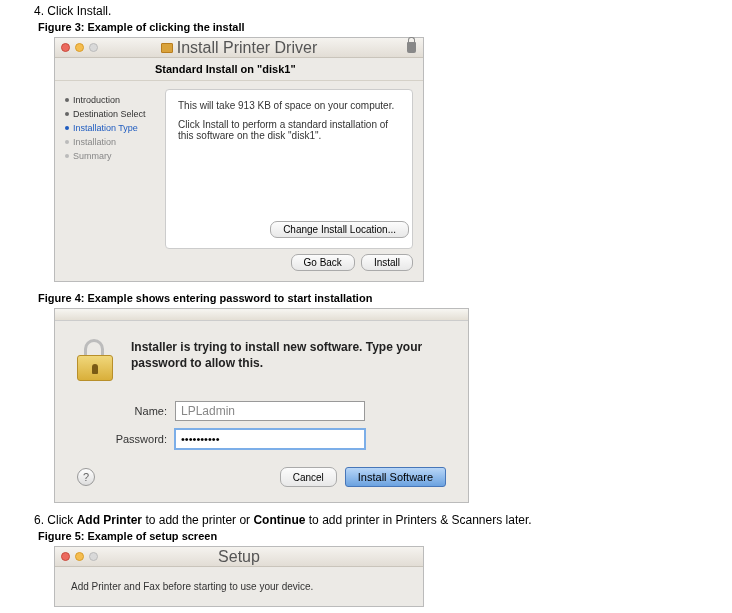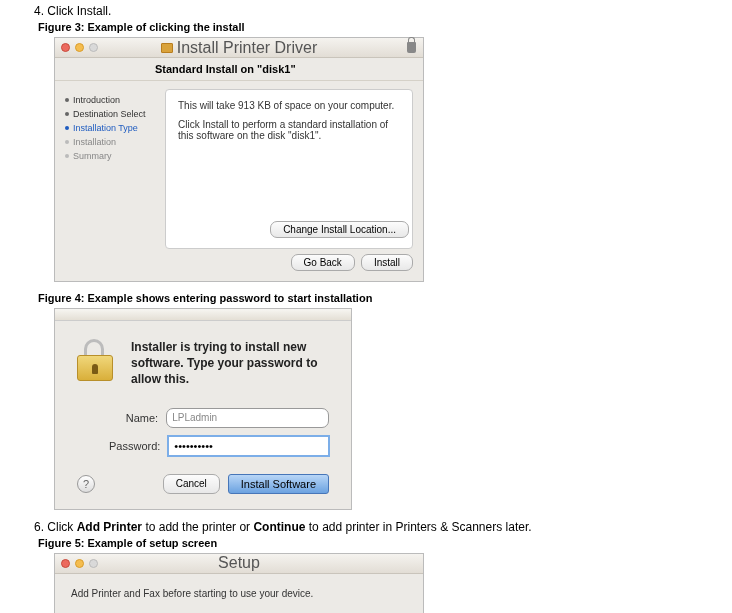--- a/index.html
+++ b/index.html
@@ -33,35 +33,35 @@
     .side-item.active::before{background:#1f5cc0;}
     .side-item.done{color:#333;}
     .side-item.done::before{background:#666;}
     .content-pane { flex:1; background:#fff; border:1px solid #ccc; border-radius:4px; padding:10px 12px; height:160px; font-size:10px; color:#333; }
     .content-pane p { margin-bottom:8px; }
     .btn-row { display:flex; justify-content:flex-end; gap:6px; padding:6px 10px 10px; }
     .mac-btn { font-size:10px; padding:2px 12px; background:linear-gradient(#fcfcfc,#e8e8e8); border:1px solid #aaa; border-radius:7px; cursor:pointer;}
     .change-loc { display:flex; justify-content:flex-end; padding-right:14px; margin-top:-36px; margin-bottom:10px; position:relative;}
     
     
-    .win2 { width: 298px; margin-left: 20px; background:#eceae6; border:1px solid #bbb; }
+    .win2 { width: 415px; margin-left: 20px; background:#eceae6; border:1px solid #bbb; }
     .tb2 { height:12px; background:linear-gradient(#f7f6f2,#e4dfd5); border-bottom:1px solid #ccc;}
     .pw-body { padding:18px 22px 15px; }
     .pw-top { display:flex; gap:14px; align-items:flex-start; margin-bottom:20px;}
     .lock-big { width:40px; height:42px; position:relative; flex:0 0 auto;}
     .lock-body { position:absolute; bottom:0; width:36px; height:26px; background:linear-gradient(#f0d77b,#d9af3a); border:1px solid #b88f2a; border-radius:3px;}
     .lock-body::after{content:"";position:absolute;left:14px;top:8px;width:6px;height:10px;background:#7a5a15;border-radius:3px 3px 1px 1px;}
     .lock-shackle { position:absolute; top:0; left:7px; width:20px; height:18px; border:3px solid #bcbcbc; border-bottom:none; border-radius:10px 10px 0 0;}
     .pw-msg { font-size:12px; font-weight:bold; color:#222; line-height:1.35;}
     .pw-form { margin-left:32px; }
     .pw-row { display:flex; align-items:center; margin-bottom:8px; }
     .pw-label { width:66px; text-align:right; font-size:11px; color:#333; padding-right:8px;}
     .pw-input { width:190px; height:20px; font-size:11px; padding:0 5px; border:1px solid #999; background:#fff;}
     .pw-input.active { outline:2px solid #7caee8; outline-offset:-1px;}
-    .pw-input.name { color:#888; font-size:10px;border-radius:7px;}
+    .pw-input.name { color:#888; font-size:12px;}
     .pw-bottom { display:flex; align-items:center; justify-content:space-between; margin-top:18px;}
     .help-circle { width:18px; height:18px; border:1px solid #999; border-radius:50%; display:flex; align-items:center; justify-content:center; font-size:11px; color:#666; background:linear-gradient(#fff,#ddd); cursor:pointer;}
     .pw-buttons { display:flex; gap:8px;}
     .mac-btn-blue { font-size:11px; padding:3px 12px; background:linear-gradient(#b8d6f7,#6ba2e0); border:1px solid #4776b8; border-radius:3px; cursor:pointer; color:#000;}
     
     
     .win3 { width: 370px; margin-left: 20px; background:#eceae6; border:1px solid #bbb;}
     .setup-body { padding:14px 16px 2px; font-size:10px; color:#333;}
     .setup-body .headline { font-weight:normal; margin-bottom:12px;}
   </style>

